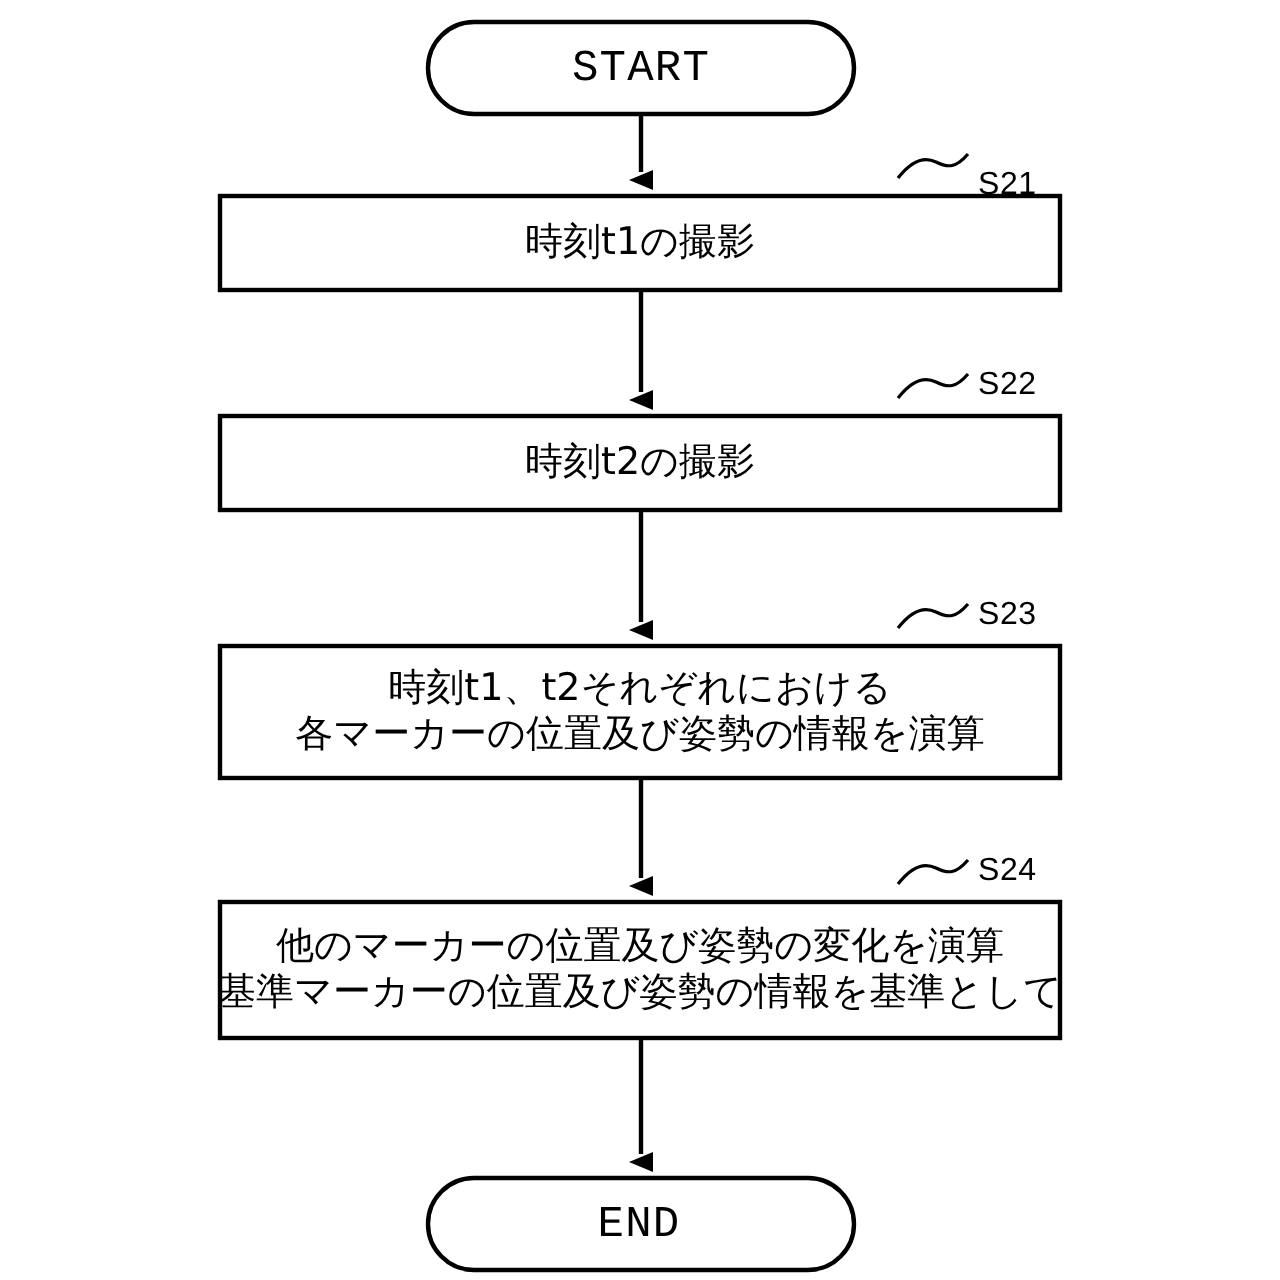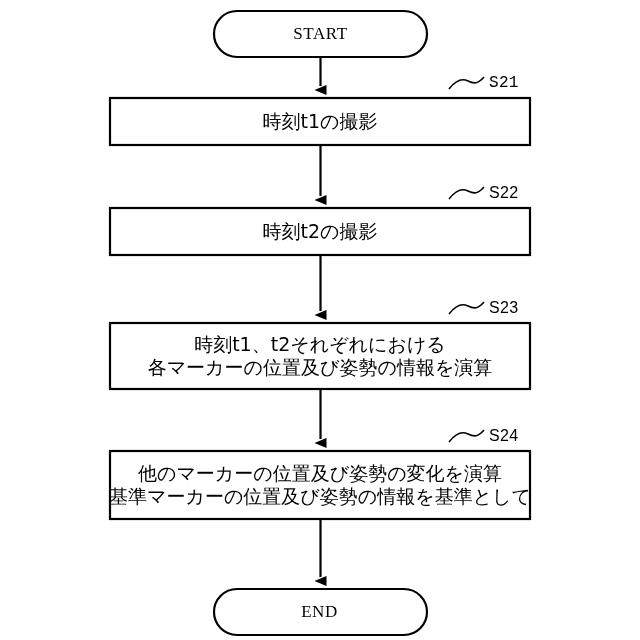--- a/index.html
+++ b/index.html
@@ -32,23 +32,23 @@
     position: absolute;
     display: flex;
     flex-direction: column;
     align-items: center;
     justify-content: center;
     text-align: center;
     pointer-events: none;
     white-space: nowrap;
   }
   .terminal-label {
-    font-size: 17px;
+    font-size: 22px;
     letter-spacing: 0.6px;
-    font-family: Liberation Serif, serif;
+    font-family: Liberation Mono, monospace;
   }
   .process-label {
     font-size: 19px;
     line-height: 23px;
     font-family: "DejaVu Sans", "Liberation Sans", sans-serif;
   }
   .step-tag {
     position: absolute;
     font-size: 16px;
     font-family: "Liberation Sans", "DejaVu Sans", sans-serif;
@@ -118,21 +118,21 @@
 
   <div class="node-text process-label" style="left:110px; top:451px; width:420px; height:68px;">
     <span>他のマーカーの位置及び姿勢の変化を演算</span>
     <span>基準マーカーの位置及び姿勢の情報を基準として</span>
   </div>
 
   <div class="node-text terminal-label" style="left:213px; top:589px; width:213px; height:46px;">
     <span>END</span>
   </div>
 
-  <div class="step-tag" style="left:489px; top:74px;font-family:Liberation Mono, monospace;">S21</div>
+  <div class="step-tag" style="left:489px; top:84px;">S21</div>
 
   <div class="step-tag" style="left:489px; top:184px;">S22</div>
 
   <div class="step-tag" style="left:489px; top:299px;">S23</div>
 
   <div class="step-tag" style="left:489px; top:427px;text-align:right;">S24</div>
 
 </div>
 
 </body></html>

